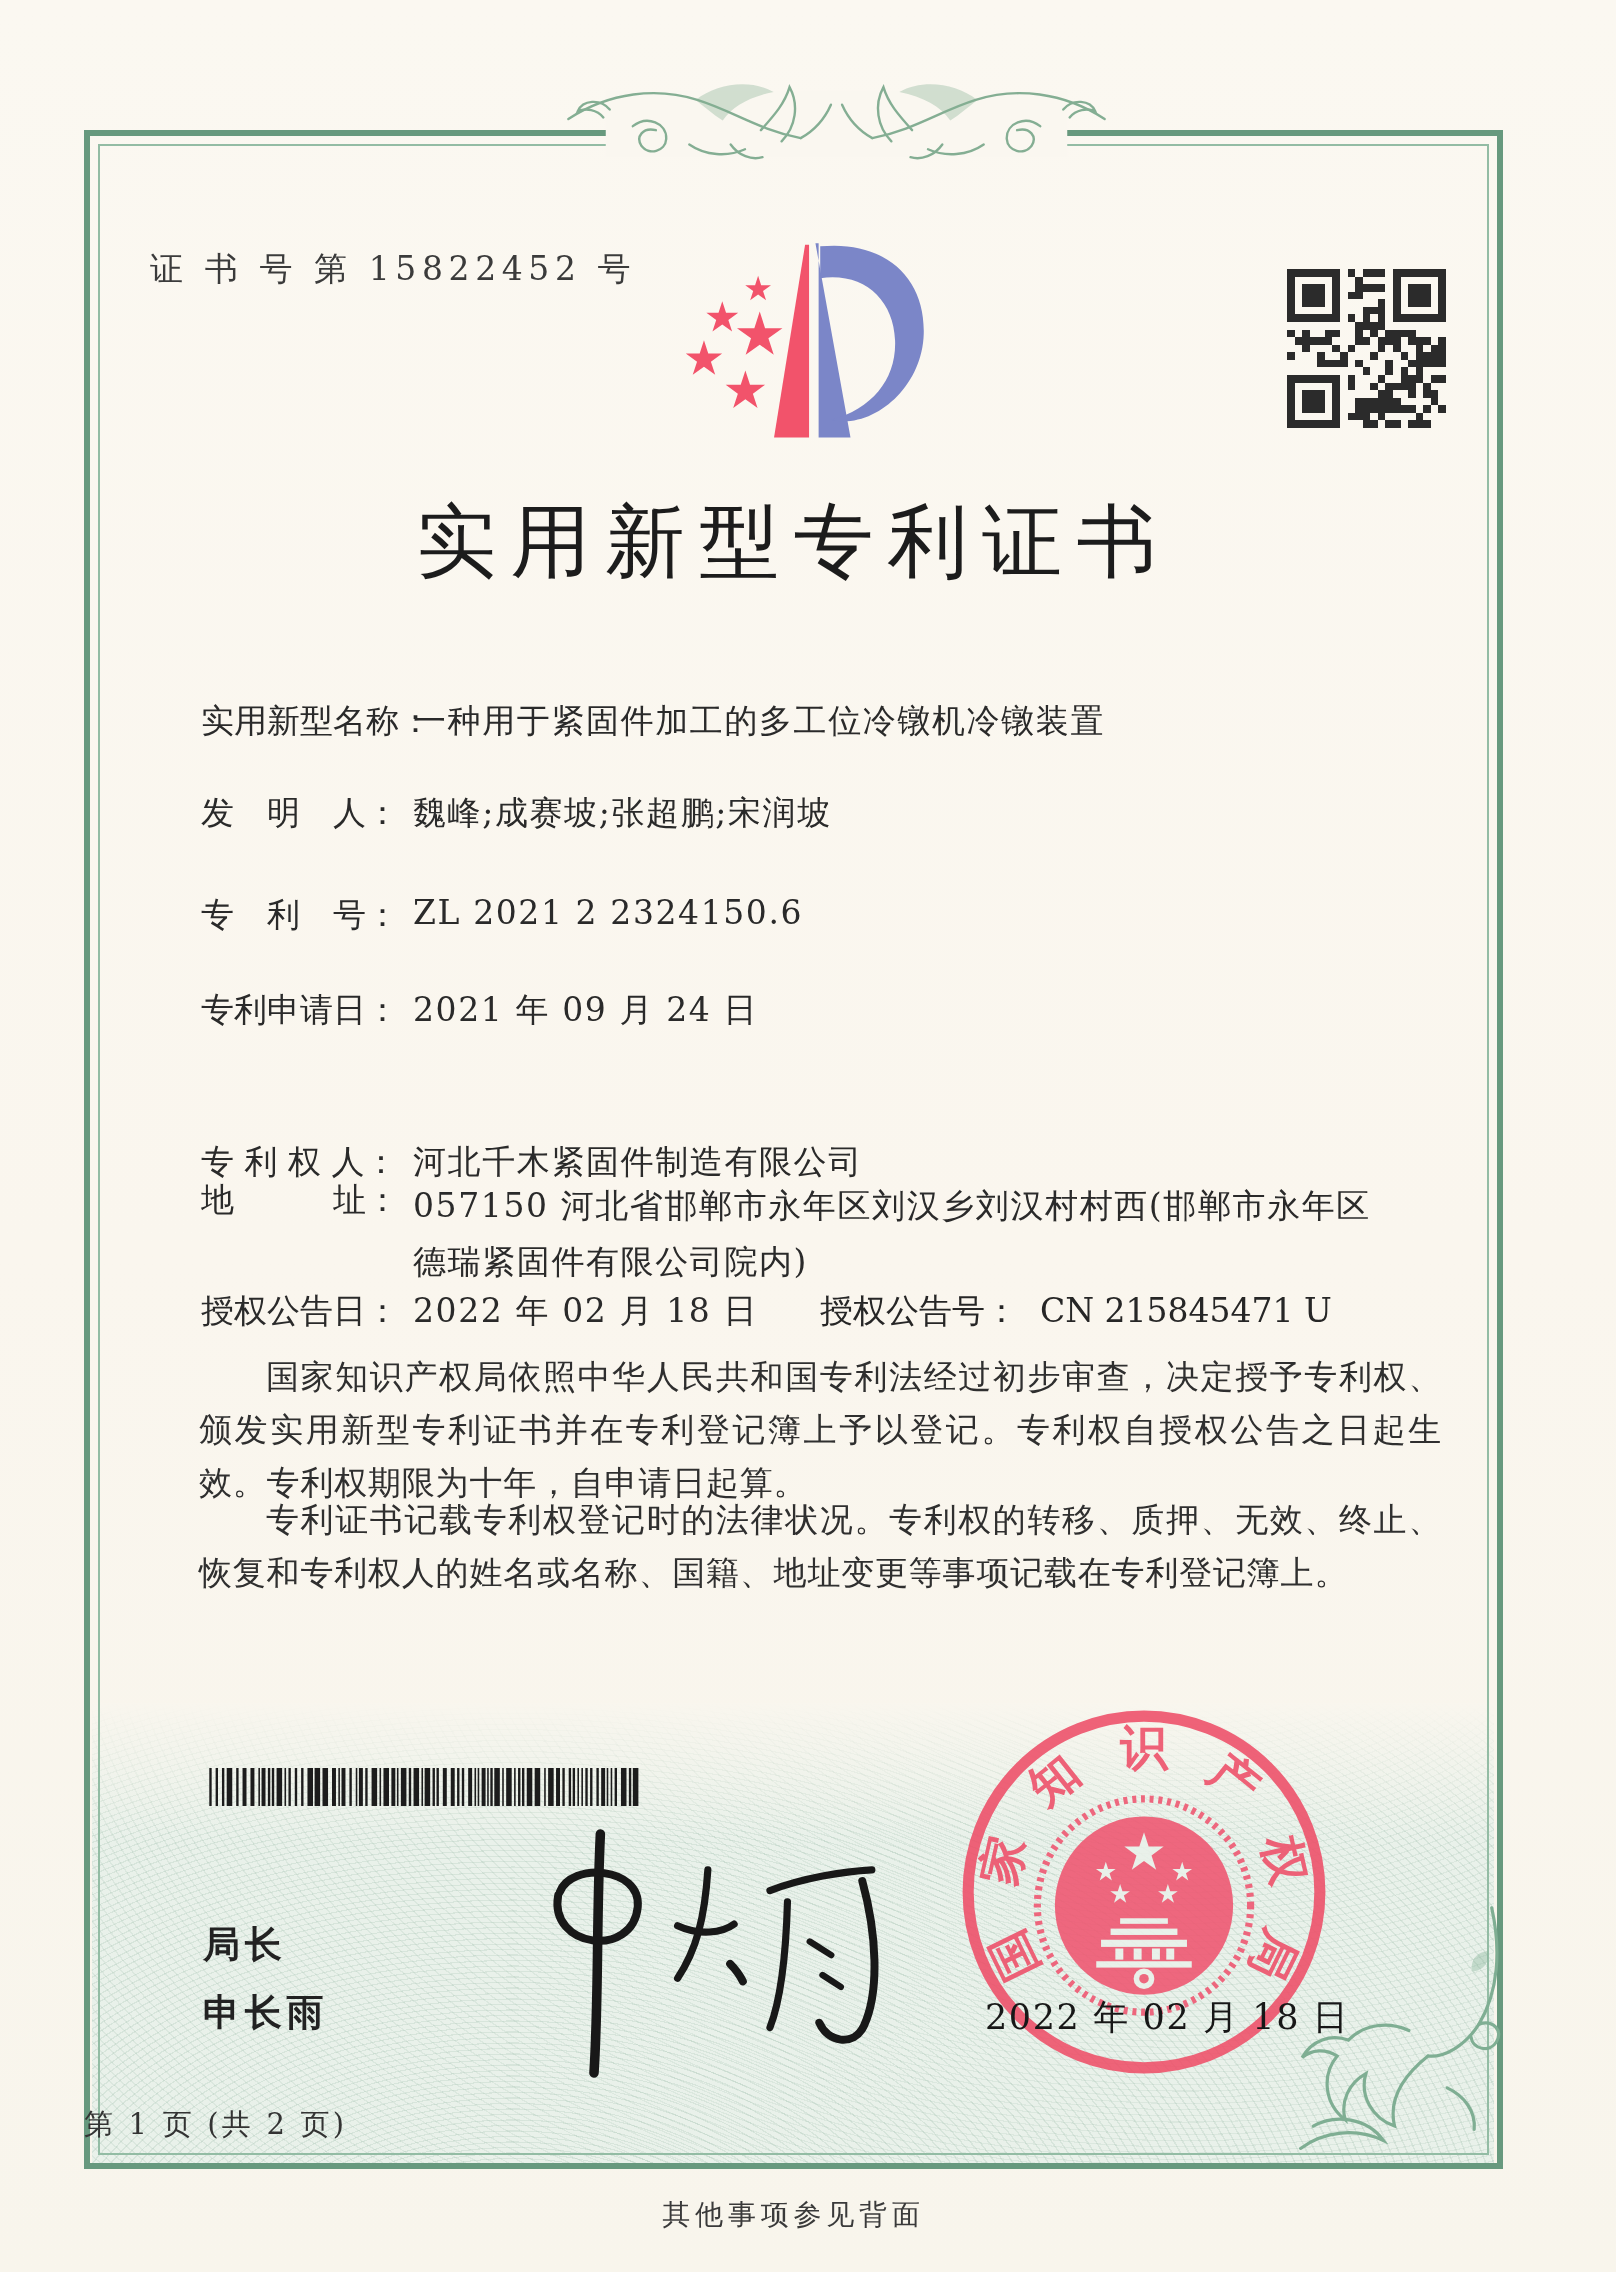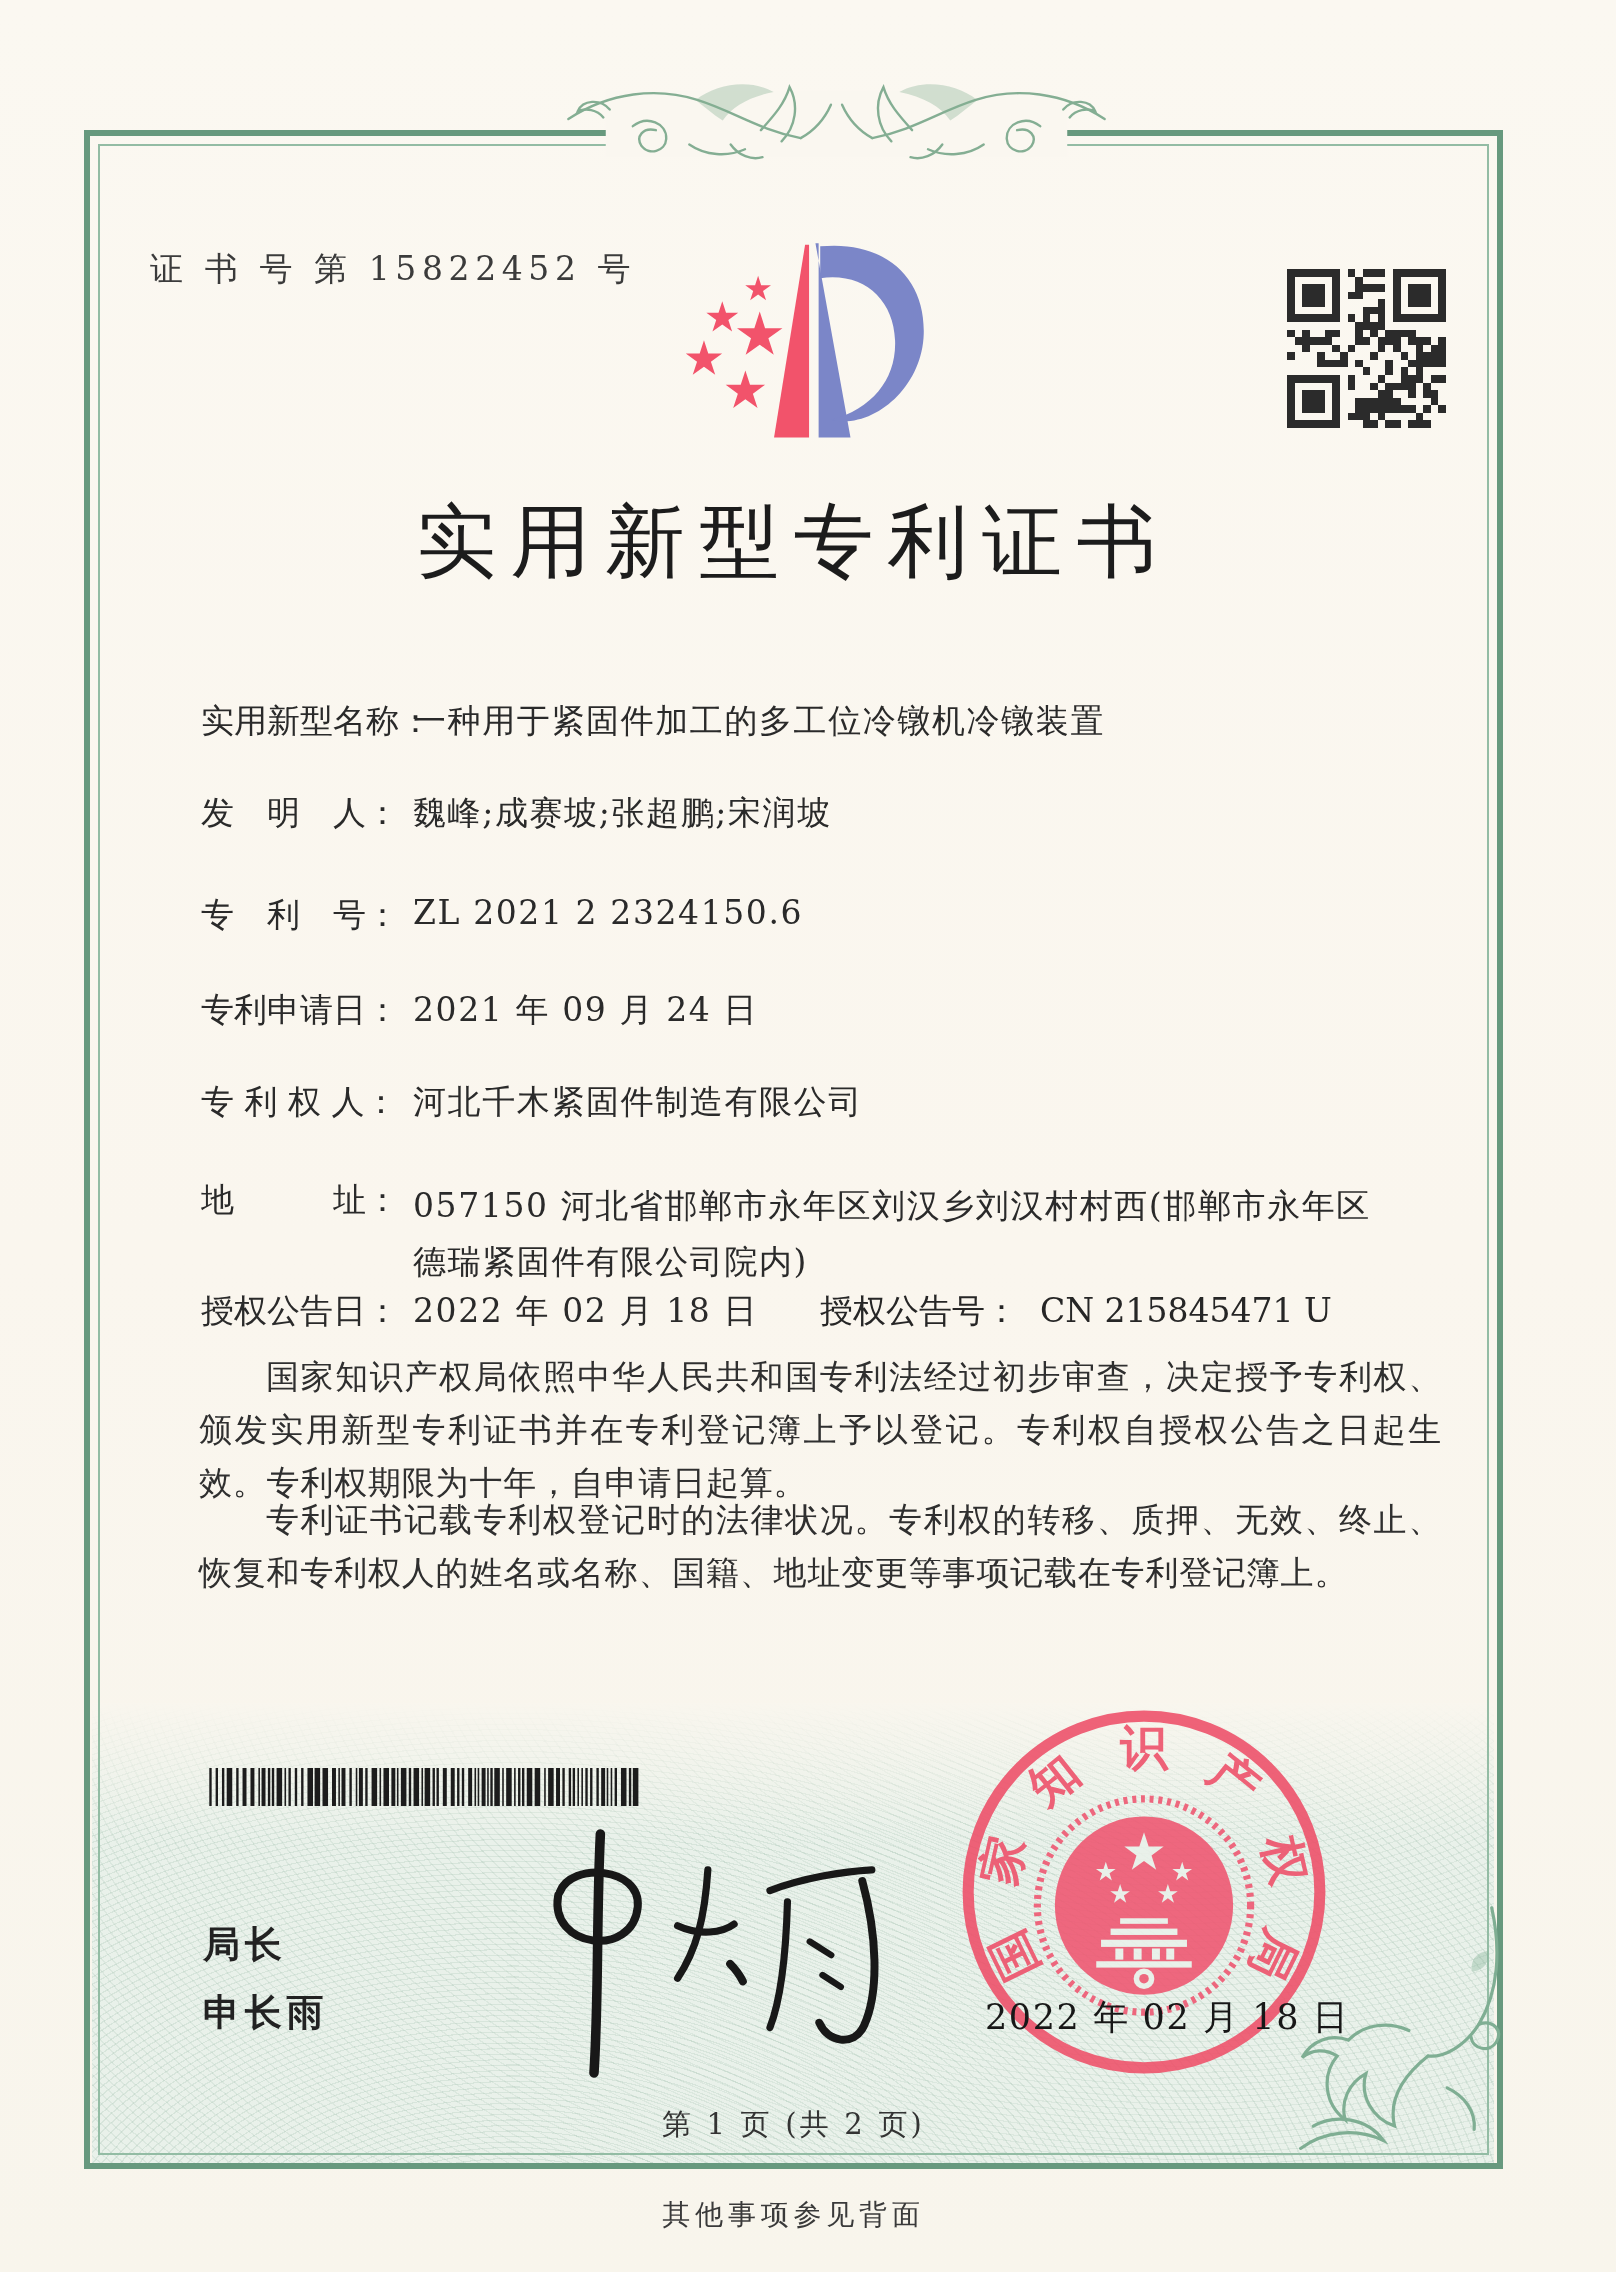--- a/index.html
+++ b/index.html
@@ -44,21 +44,21 @@
   .pair2 .lab{display:inline-block; width:220px;}
   .para{
     position:absolute; left:199px; width:1243px; font-size:33px; line-height:53px;
     text-indent:67px; color:#2f2f2f; text-align:justify; letter-spacing:0.8px;
   }
   .p1{top:1350px;} .p2{top:1493px;}
   .director{position:absolute; left:203px; font-size:37px; font-weight:600; color:#222;
     font-family:"DejaVu Sans","Liberation Sans",sans-serif; letter-spacing:4.8px;margin-top:48px;}
   .director.t{top:1872px;} .director.n{top:1940px;}
   .seal-date{position:absolute; left:985px; top:1994px; width:334px; font-size:35px; color:#171717; letter-spacing:1.6px; white-space:nowrap;}
-  .page-foot{position:absolute; left:84px; width:1419px; top:2105px; text-align:center; font-size:29px; color:#333; letter-spacing:3.2px;}
+  .page-foot{position:absolute; left:84px; width:1419px; top:2105px; font-size:29px; color:#333; letter-spacing:3.2px;}
   .back-note{position:absolute; left:84px; width:1419px; top:2196px; text-align:center; font-size:28px; color:#3a3a3a; letter-spacing:4.8px;}
   svg{display:block;}
   .abs{position:absolute;}
 </style>
 </head>
 <body>
 
 <div class="paper">
 
   <div class="band"></div>
@@ -356,21 +356,21 @@
   </div>
   <div class="row" style="top:791px;">
     <span class="lab">发　明　人：</span><span class="val">魏峰;成赛坡;张超鹏;宋润坡</span>
   </div>
   <div class="row" style="top:893px;">
     <span class="lab">专　利　号：</span><span class="val">ZL 2021 2 2324150.6</span>
   </div>
   <div class="row" style="top:988px;">
     <span class="lab">专利申请日：</span><span class="val">2021 年 09 月 24 日</span>
   </div>
-  <div class="row" style="top:1080px;">
+  <div class="row" style="top:1140px;">
     <span class="lab">专 利 权 人：</span><span class="val">河北千木紧固件制造有限公司</span>
   </div>
   <div class="row" style="top:1178px;">
     <span class="lab">地　　　址：</span><span class="val wrap">057150 河北省邯郸市永年区刘汉乡刘汉村村西(邯郸市永年区德瑞紧固件有限公司院内)</span>
   </div>
   <div class="row" style="top:1289px;">
     <span class="lab">授权公告日：</span><span class="val">2022 年 02 月 18 日</span>
   </div>
   <div class="pair2" style="top:1289px;">
     <span class="lab">授权公告号：</span><span class="val">CN 215845471 U</span>

